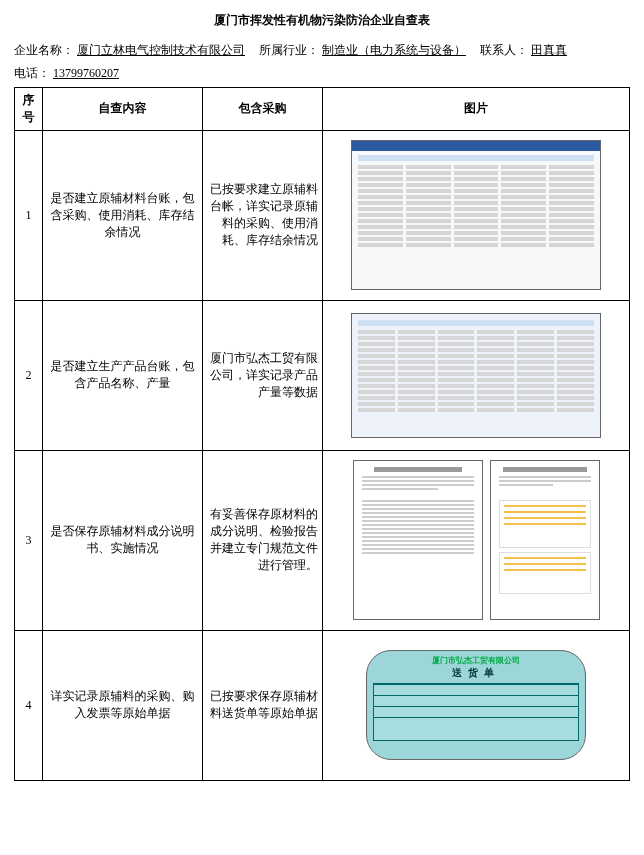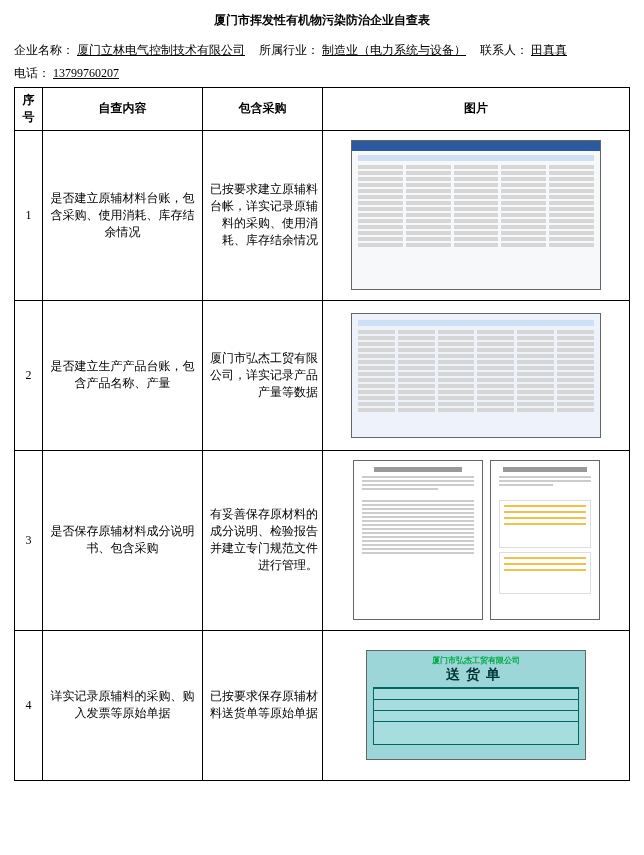--- a/index.html
+++ b/index.html
@@ -342,21 +342,21 @@
               <span></span>
               <span></span>
               <span></span>
               <span></span>
             </div>
         </div>
       </td>
     </tr>
     <tr class="row-h3">
       <td class="num">3</td>
-      <td class="content">是否保存原辅材料成分说明书、包含采购</td>
+      <td class="content">是否保存原辅材料成分说明书、实施情况</td>
       <td class="impl">有妥善保存原材料的成分说明、检验报告并建立专门规范文件进行管理。</td>
       <td class="pic-cell">
         <div class="thumb doc" style="width:130px;height:160px;">
           <div class="d-title"></div>
           <div class="d-line"></div><div class="d-line"></div><div class="d-line"></div>
           <div class="d-line" style="width:60%"></div>
           <div style="height:6px"></div>
           <div class="d-line"></div><div class="d-line"></div><div class="d-line"></div><div class="d-line"></div>
           <div class="d-line"></div><div class="d-line"></div><div class="d-line"></div><div class="d-line"></div>
           <div class="d-line"></div><div class="d-line"></div><div class="d-line"></div><div class="d-line"></div>
@@ -379,23 +379,23 @@
             <div class="d-line" style="margin:4px 4px;background:#f4c04a;"></div>
           </div>
         </div>
       </td>
     </tr>
     <tr class="row-h4">
       <td class="num">4</td>
       <td class="content">详实记录原辅料的采购、购入发票等原始单据</td>
       <td class="impl">已按要求保存原辅材料送货单等原始单据</td>
       <td class="pic-cell">
-        <div class="thumb receipt" style="width:220px;height:110px;">
+        <div class="thumb receipt" style="width:220px;height:110px;border-radius:25px;">
           <div class="r-head">厦门市弘杰工贸有限公司</div>
-          <div class="r-sub" style="font-size:14px;letter-spacing:6px;font-weight:bold;">送货单</div>
+          <div class="r-sub" style="font-size:10px;letter-spacing:6px;font-weight:bold;">送货单</div>
           <div class="r-box">
             <div class="rln"></div>
               <div class="rln"></div>
               <div class="rln"></div>
               <div class="rln"></div>
           </div>
         </div>
       </td>
     </tr>
   </tbody>

